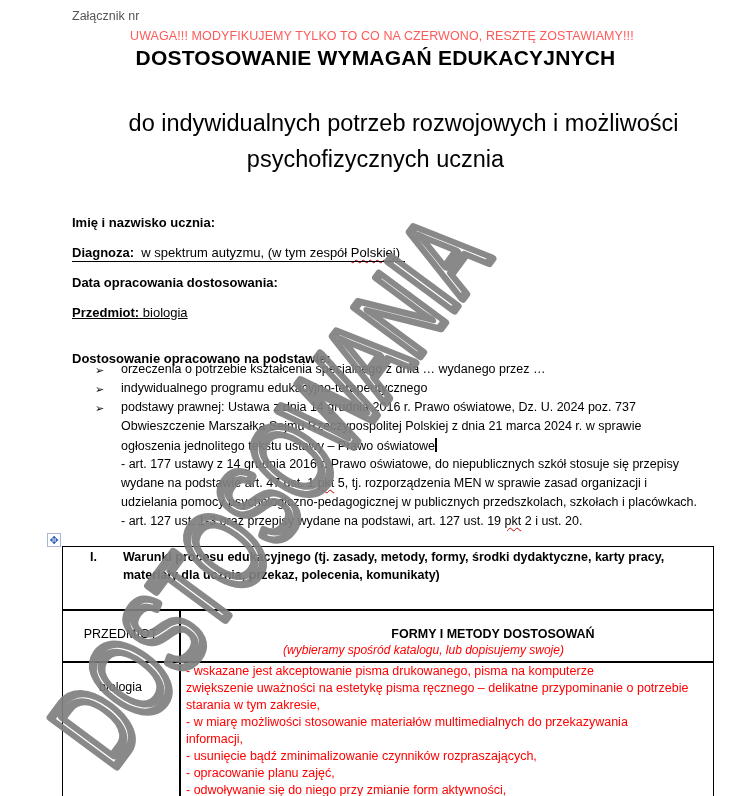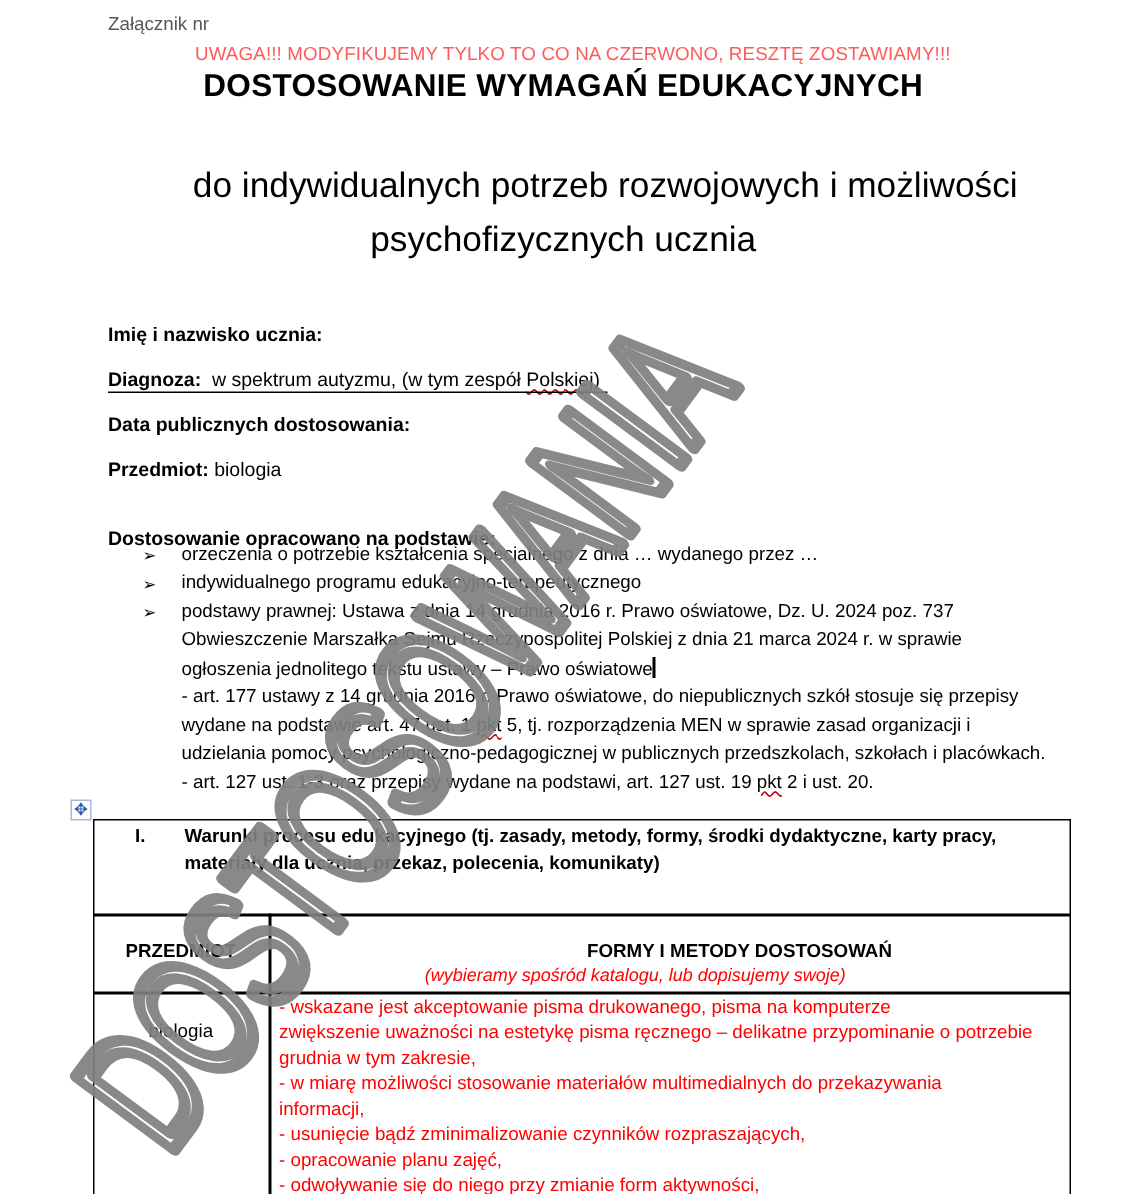--- a/index.html
+++ b/index.html
@@ -51,21 +51,21 @@
     .subtitle.l2 { top: 146px; }
 
     .field {
       left: 72px;
       font-size: 13px;
     }
     .field b { font-weight: bold; }
     .f1 { top: 215px; }
     .f2 { top: 245px; }
     .f3 { top: 275px; }
-    .f4 { top: 305px; }
+    .f4 { top: 305px; text-decoration: underline; }
     .f5 { top: 335px; margin-top: 16px; }
     .diag-line {
       position: absolute;
       left: 72px; top: 261px;
       width: 333px; height: 1px;
       background: #000;
     }
     .squiggle {
       text-decoration: underline wavy #c00000;
       text-decoration-thickness: 1px;
@@ -125,21 +125,21 @@
       left: 90px; top: 550px;
       font-size: 12.5px; font-weight: bold;
     }
     .sec-text {
       left: 123px;
       font-size: 12.5px; font-weight: bold;
     }
     .th-subject {
       left: 62px; width: 117px; text-align: center;
       top: 627px;
-      font-size: 12.5px; font-weight: bold;
+      font-size: 12.5px; font-weight: normal;
     }
     .th-forms {
       left: 180px; width: 542px; text-align: center;
       top: 627px;
       font-size: 12.5px; font-weight: bold; margin-left: 42px;
     }
     .th-forms-note {
       left: 180px; width: 487px; text-align: center;
       top: 643px;
       font-size: 12px; font-style: italic;
@@ -180,21 +180,21 @@
   <div class="abs field f1">
     <b>Imię i nazwisko ucznia:</b>
   </div>
 
   <div class="abs field f2">
     <b>Diagnoza:</b><span style="white-space:pre">  w spektrum autyzmu, (w tym zespół </span><span class="squiggle">Polskiej</span><span>)</span>
   </div>
   <div class="diag-line"></div>
 
   <div class="abs field f3">
-    <b>Data publicznych dostosowania:</b>
+    <b>Data opracowania dostosowania:</b>
   </div>
 
   <div class="abs field f4">
     <b>Przedmiot:</b><span style="white-space:pre"> biologia</span>
   </div>
 
   <div class="abs field f5">
     <b>Dostosowanie opracowano na podstawie:</b>
   </div>
 
@@ -225,21 +225,21 @@
   <div class="abs sec-text" style="top:550px">Warunki procesu edukacyjnego (tj. zasady, metody, formy, środki dydaktyczne, karty pracy,</div>
 
   <div class="abs th-subject">PRZEDMIOT</div>
   <div class="abs th-forms">FORMY I METODY DOSTOSOWAŃ</div>
   <div class="abs th-forms-note">(wybieramy spośród katalogu, lub dopisujemy swoje)</div>
 
   <div class="abs subject-cell">biologia</div>
 
   <span class="red-line" style="top:664px">- wskazane jest akceptowanie pisma drukowanego,  pisma na komputerze</span>
   <span class="red-line" style="top:681px">zwiększenie uważności na estetykę pisma ręcznego – delikatne  przypominanie  o potrzebie</span>
-  <span class="red-line" style="top:698px">grudnia w tym zakresie,</span>
+  <span class="red-line" style="top:698px">starania w tym zakresie,</span>
   <span class="red-line" style="top:715px">- w miarę możliwości stosowanie materiałów multimedialnych  do przekazywania</span>
   <span class="red-line" style="top:732px">informacji,</span>
   <span class="red-line" style="top:749px">- usunięcie  bądź zminimalizowanie czynników  rozpraszających,</span>
   <span class="red-line" style="top:766px">- opracowanie  planu zajęć,</span>
   <span class="red-line" style="top:783px">- odwoływanie  się do niego przy zmianie form aktywności,</span>
 
   <svg class="watermark" viewBox="0 0 751 796">
     <text x="0" y="0" transform="translate(112 772) rotate(-53.5)" font-family="Liberation Sans Narrow, Liberation Sans, sans-serif" font-size="118" fill="none" stroke="#808080" stroke-width="9" stroke-linejoin="round" opacity="0.92" textLength="640" lengthAdjust="spacingAndGlyphs">DOSTOSOWANIA</text>
   </svg>
 

